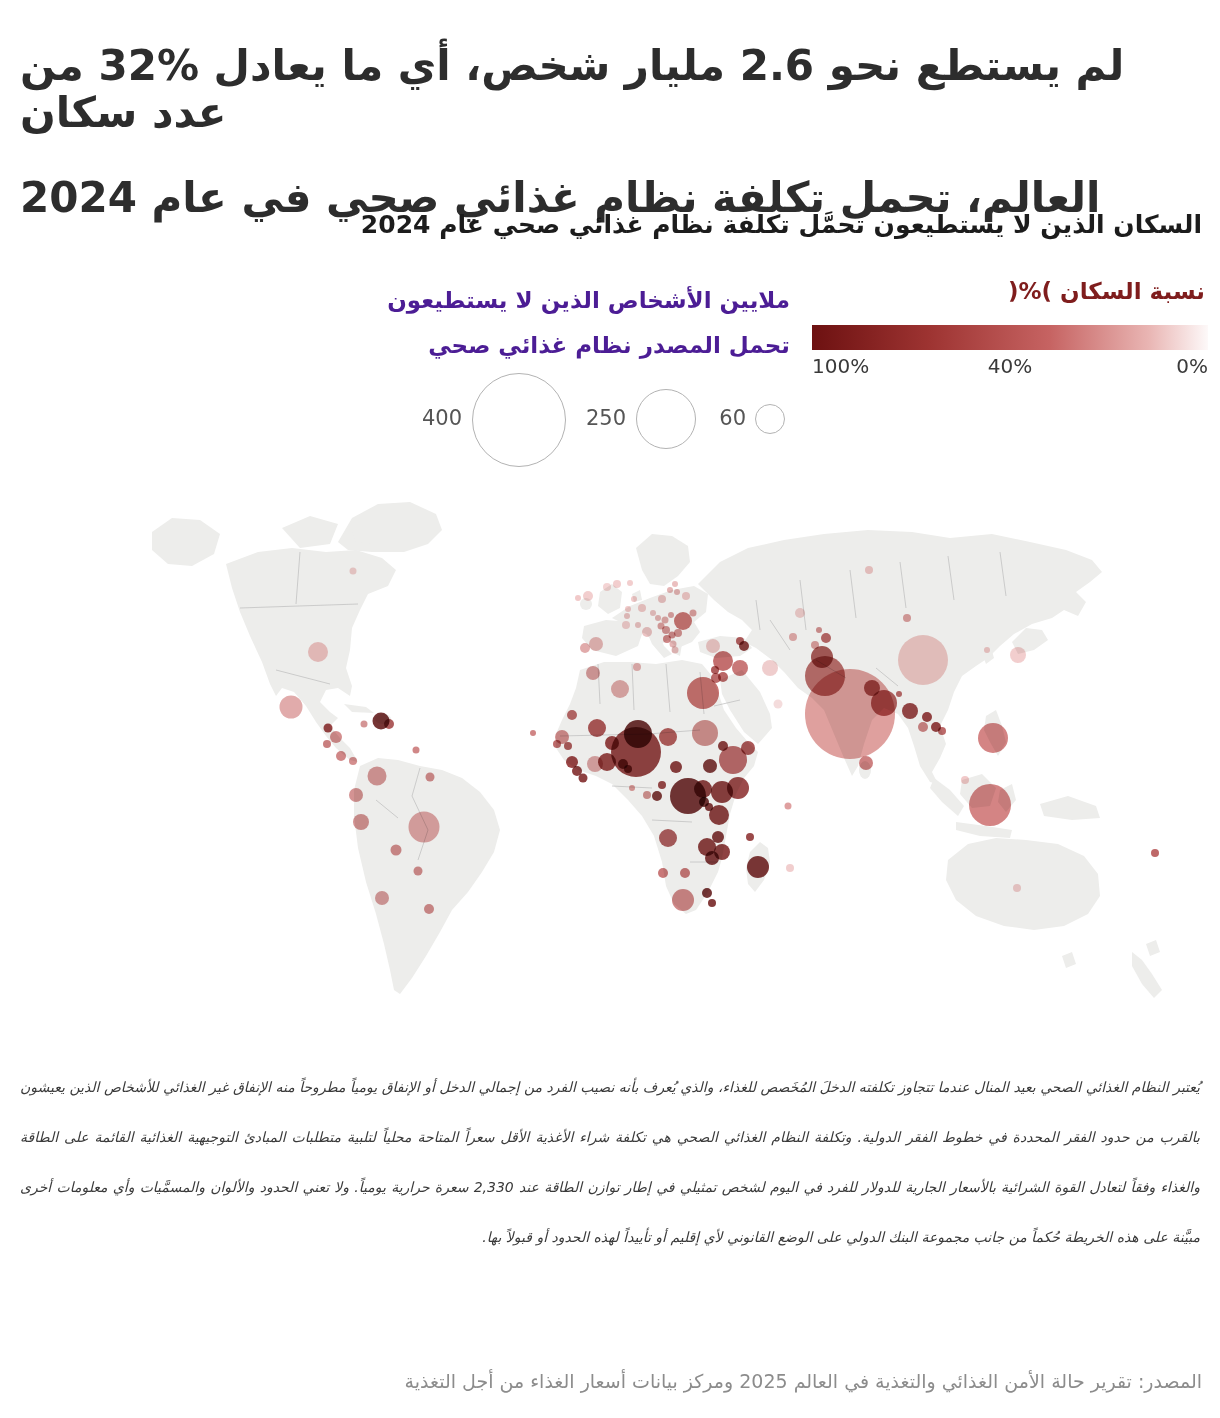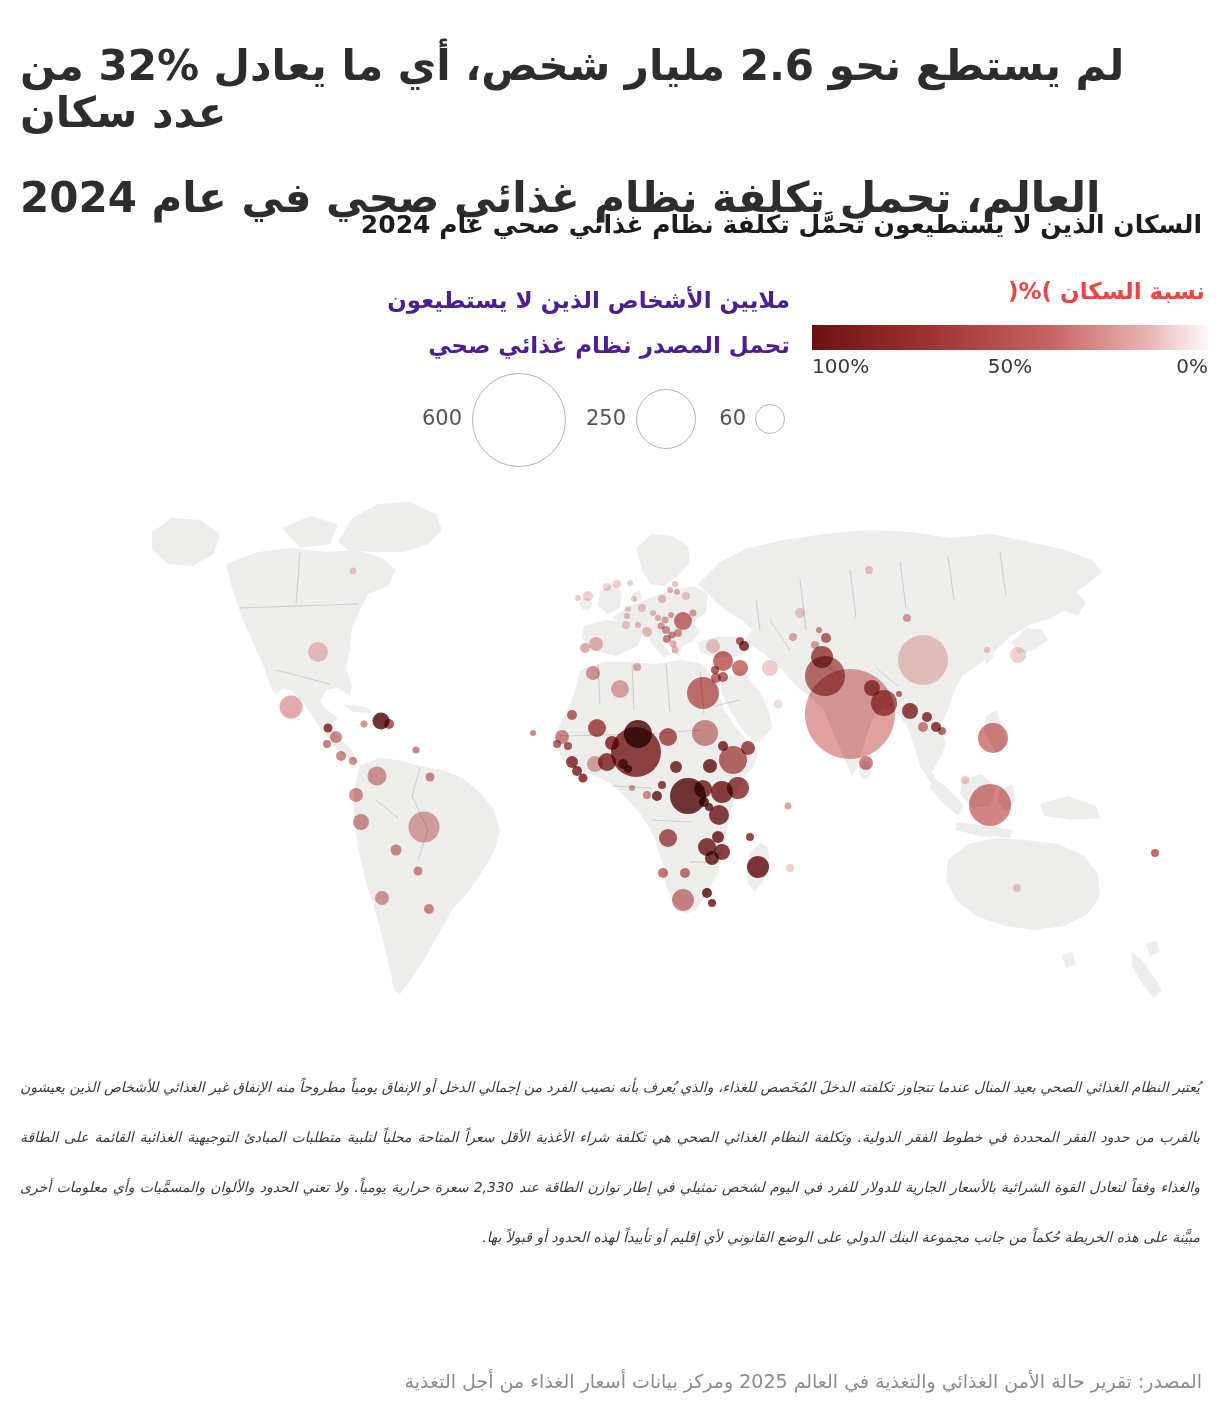--- a/index.html
+++ b/index.html
@@ -7,21 +7,21 @@
   #page{position:relative;width:1220px;height:1418px;background:#fff;overflow:hidden;direction:rtl;}
 
   .title{position:absolute;top:14px;right:20px;left:20px;text-align:left;
          font-size:42px;font-weight:700;color:#2d2d2d;line-height:1.12;}
   .title .tline{display:block;margin-bottom:38px;}
 
   .subtitle{position:absolute;top:210px;right:18px;left:18px;text-align:right;
             font-size:25px;font-weight:700;color:#1c1c1c;}
 
   
-  .lg-color-label{position:absolute;top:278px;right:15px;font-size:23px;font-weight:700;color:#ef4444;}
+  .lg-color-label{position:absolute;top:278px;right:15px;font-size:23px;font-weight:700;color:#7f1d1d;}
   .lg-size-label{position:absolute;top:278px;right:430px;width:420px;text-align:right;
                  font-size:23px;font-weight:700;color:#4c1d95;line-height:1.95;}
   .gradient-bar{position:absolute;top:325px;left:812px;width:396px;height:25px;}
   .gtick{position:absolute;top:354px;font-size:20px;color:#3a3a3a;direction:ltr;}
   .gtick.t100{left:812px;}
   .gtick.t50{left:975px;width:70px;text-align:center;}
   .gtick.t0{left:1168px;width:40px;text-align:right;}
 
   .size-circle{position:absolute;border:1.5px solid #b3b3b3;border-radius:50%;box-sizing:border-box;background:transparent;}
   .size-num{position:absolute;font-size:21px;color:#555;direction:ltr;}
@@ -54,24 +54,24 @@
 
   <div class="lg-color-label">نسبة السكان )%(</div>
 
   <div class="lg-size-label">
     <span>ملايين الأشخاص الذين لا يستطيعون</span><br>
     <span>تحمل المصدر نظام غذائي صحي</span>
   </div>
 
   <div class="gradient-bar" id="gradient-bar" style="background: linear-gradient(to right, rgb(109, 17, 17) 0%, rgb(158, 52, 50) 30%, rgb(198, 99, 98) 60%, rgb(233, 181, 179) 85%, rgb(253, 249, 249) 100%);"></div>
   <div class="gtick t100">100%</div>
-  <div class="gtick t50">50%</div>
+  <div class="gtick t50">40%</div>
   <div class="gtick t0">0%</div>
 
-  <div class="size-num sn600">600</div>
+  <div class="size-num sn600">400</div>
   <div class="size-circle" style="height: 94px; width: 94px; left: 472px; top: 373px;"></div>
   <div class="size-num sn250">250</div>
   <div class="size-circle" style="height: 60px; width: 60px; left: 636px; top: 389px;"></div>
   <div class="size-num sn60">60</div>
   <div class="size-circle" style="height: 30px; width: 30px; left: 755px; top: 404px;"></div>
 
   <svg id="map" width="1220" height="530" viewBox="0 0 1220 530">
     <g>
 
       <path class="land" d="M338,42 L352,18 378,4 410,2 436,14 442,30 428,44 404,52 372,52 348,50 Z"></path>

